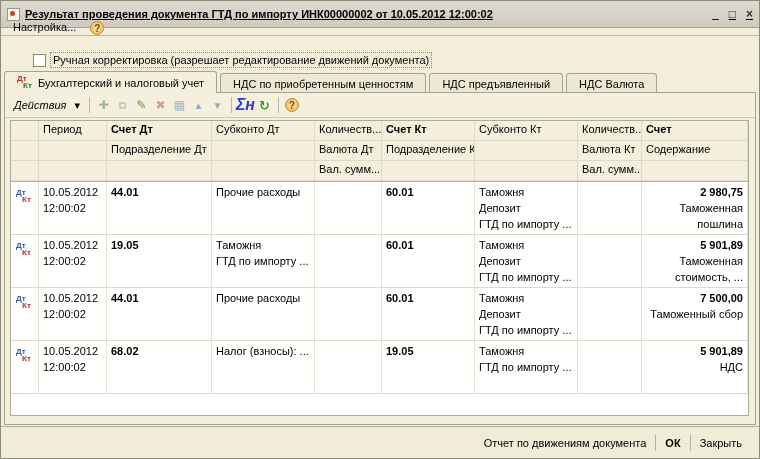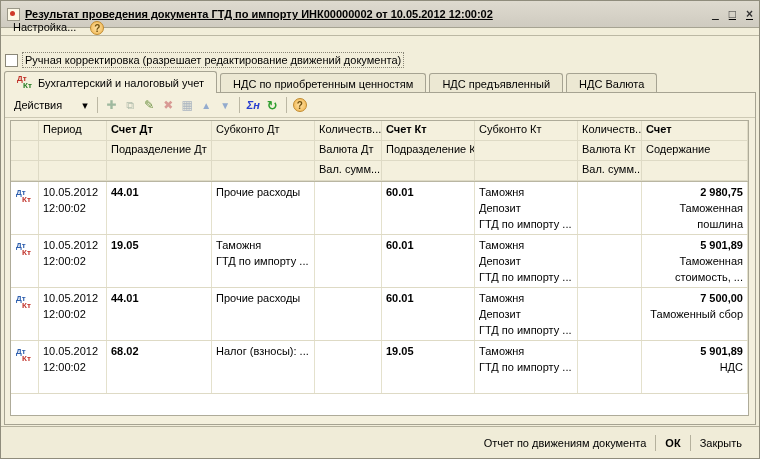--- a/index.html
+++ b/index.html
@@ -23,48 +23,48 @@
   
   .menubar { position:absolute; left:0; top:19px; right:0; height:16px;
     display:flex; align-items:flex-end; padding:0 8px; border-bottom:1px solid #bcb8a4; }
   .flat-btn { padding:2px 4px; }
   .help-circle { width:14px; height:14px; margin-left:10px; border-radius:50%;
     background:radial-gradient(#ffe2a5,#f0b44c); border:1px solid #c08a2e;
     color:#6e4f0e; font-weight:bold; font-size:10px; display:flex;
     align-items:center; justify-content:center; }
 
   
-  .adjust-row { position:absolute; left:4px; top:52px; display:flex; align-items:center; }
+  .adjust-row { position:absolute; left:32px; top:52px; display:flex; align-items:center; }
   .checkbox { width:13px; height:13px; background:#fff; border:1px solid #8a8778; margin-right:5px; }
   .adjust-label { outline:1px dotted #8a8778; padding:1px 2px; }
 
   
   .tabs { position:absolute; left:3px; top:70px; right:3px; height:22px; display:flex; align-items:flex-end; }
   .tab { height:20px; display:flex; align-items:center; padding:0 12px; margin-right:3px;
     background:#ece8d3; border:1px solid #a6a392; border-bottom:none;
     border-radius:3px 3px 0 0; white-space:nowrap; }
   .tab.active { height:22px; background:#f4f0dd; position:relative; z-index:3; font-weight:normal; }
   .tab.active::after { content:""; position:absolute; left:0; right:0; bottom:-1px; height:2px; background:#f4f0dd; }
   .dtkt { position:relative; width:16px; height:15px; margin-right:5px; font-size:8px; font-weight:bold; }
   .dtkt .g-dt { position:absolute; left:0; top:-1px; }
   .dtkt .g-kt { position:absolute; left:6px; top:6px; }
   .tab .g-dt { color:#c03028; } .tab .g-kt { color:#1f7a1f; }
 
   
   .panel { position:absolute; left:3px; top:91px; right:3px; bottom:33px;
     background:#f4f0dd; border:1px solid #a6a392; z-index:2; }
   .tbltoolbar { height:25px; display:flex; align-items:center; padding:0 4px;
     border-bottom:1px solid #cdc9b4; }
-  .actions-btn { display:flex; align-items:center; gap:20px; padding:2px 5px; }
+  .actions-btn { display:flex; align-items:center; gap:8px; padding:2px 5px;font-style:italic; }
   .tb-sep { width:1px; height:16px; background:#bcb8a4; margin:0 4px; }
   .tb-ico { width:19px; height:18px; display:flex; align-items:center; justify-content:center;
     font-size:12px; }
   .ico-add{color:#9fb99f;} .ico-copy{color:#b4bfae; font-size:11px;} .ico-edit{color:#6a8f3f;}
   .ico-del{color:#d89a94;} .ico-grid{color:#a9b4c0;} .ico-up,.ico-down{color:#93abce; font-size:10px;}
-  .ico-sum{color:#2a3fd0; font-weight:bold; font-style:italic; font-size:11px;}
+  .ico-sum{color:#2a3fd0; font-weight:bold; font-style:italic; font-size:16px;}
   .ico-refresh{color:#2f9e2f; font-weight:bold; font-size:13px;}
 
   
   .tablewrap { position:absolute; left:5px; right:6px; top:27px; bottom:8px;
     background:#fff; border:1px solid #aeab99; overflow:hidden; }
   .grid9 { display:grid; grid-template-columns:28px 68px 105px 103px 67px 93px 103px 64px 1fr; }
   .th { height:20px; padding:2px 4px 16px; background:#f4f0dd; border-right:1px solid #dedac5;
     border-bottom:1px solid #dedac5; white-space:nowrap; overflow:hidden; }
   .thead { border-bottom:1px solid #b9b6a2; }
   .b { font-weight:bold; }

